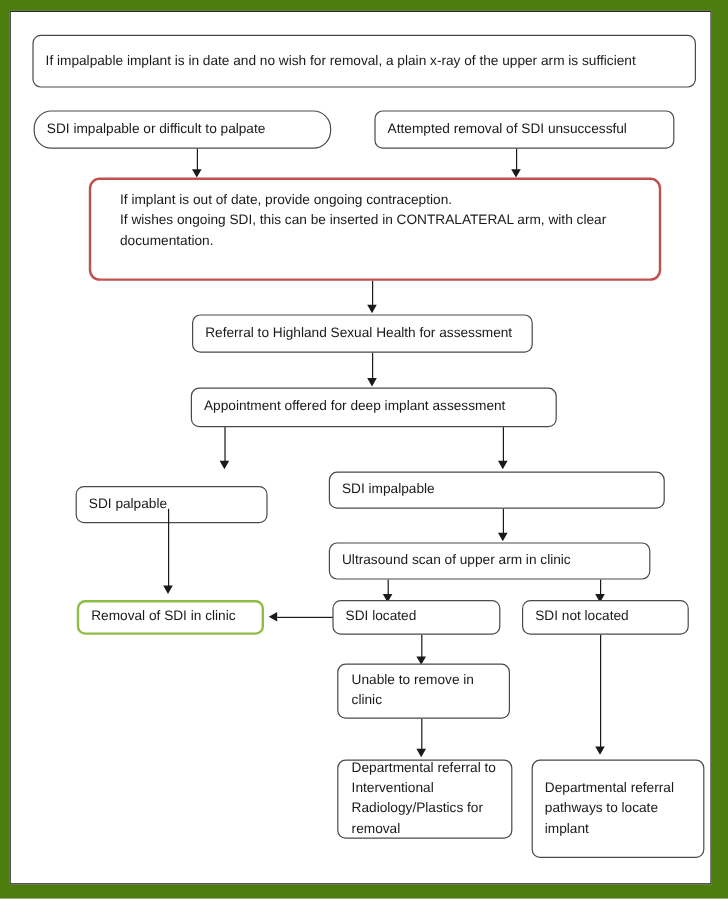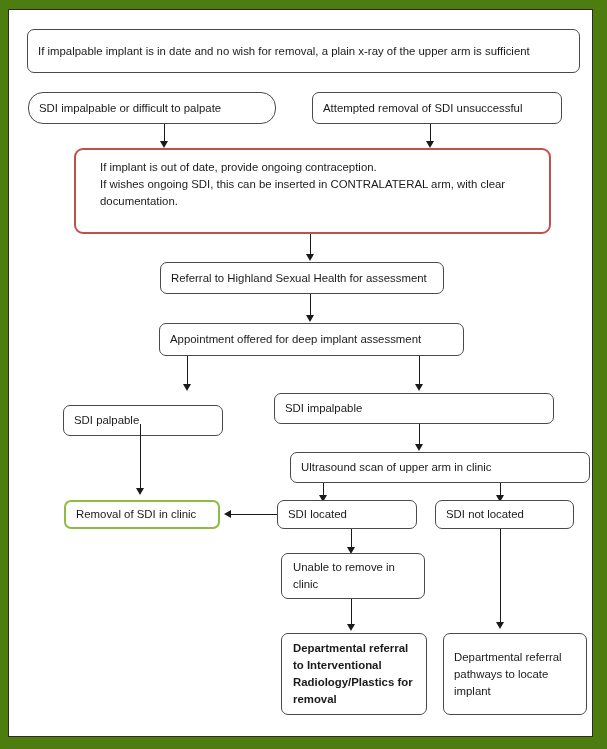--- a/index.html
+++ b/index.html
@@ -150,21 +150,21 @@
   <div class="node" style="left:274px; top:393px; width:280px; height:31px;">
     <span class="txt">SDI impalpable</span>
   </div>
 
   <div class="vline" style="left:140px; top:424px; height:65px;"></div>
   <div class="arrow-down" style="left:136px; top:488px;"></div>
 
   <div class="vline" style="left:419px; top:424px; height:21px;"></div>
   <div class="arrow-down" style="left:415px; top:444px;"></div>
 
-  <div class="node" style="left:274px; top:452px; width:300px; height:31px;margin-left:16px;">
+  <div class="node" style="left:274px; top:452px; width:268px; height:31px;">
     <span class="txt">Ultrasound scan of upper arm in clinic</span>
   </div>
 
   <div class="vline" style="left:323px; top:483px; height:13px;"></div>
   <div class="arrow-down" style="left:319px; top:495px;"></div>
 
   <div class="vline" style="left:500px; top:483px; height:13px;"></div>
   <div class="arrow-down" style="left:496px; top:495px;"></div>
 
   <div class="node green" style="left:64px; top:500px; width:156px; height:29px;">
@@ -188,21 +188,21 @@
   <div class="vline" style="left:500px; top:529px; height:94px;"></div>
   <div class="arrow-down" style="left:496px; top:622px;"></div>
 
   <div class="node" style="left:281px; top:553px; width:144px; height:46px; padding:5px 11px;">
     <span class="txt">Unable to remove in clinic</span>
   </div>
 
   <div class="vline" style="left:351px; top:599px; height:26px;"></div>
   <div class="arrow-down" style="left:347px; top:624px;"></div>
 
-  <div class="node" style="left:281px; top:633px; width:146px; height:82px; padding:2px 11px;font-weight:bold;">
+  <div class="node" style="left:281px; top:633px; width:146px; height:66px; padding:2px 11px;">
     <span class="txt">Departmental referral to Interventional Radiology/Plastics for removal</span>
   </div>
 
   <div class="node" style="left:443px; top:633px; width:144px; height:82px; padding:8px 10px;">
     <span class="txt">Departmental referral pathways to locate implant</span>
   </div>
 
 </div>
 
 </body></html>

